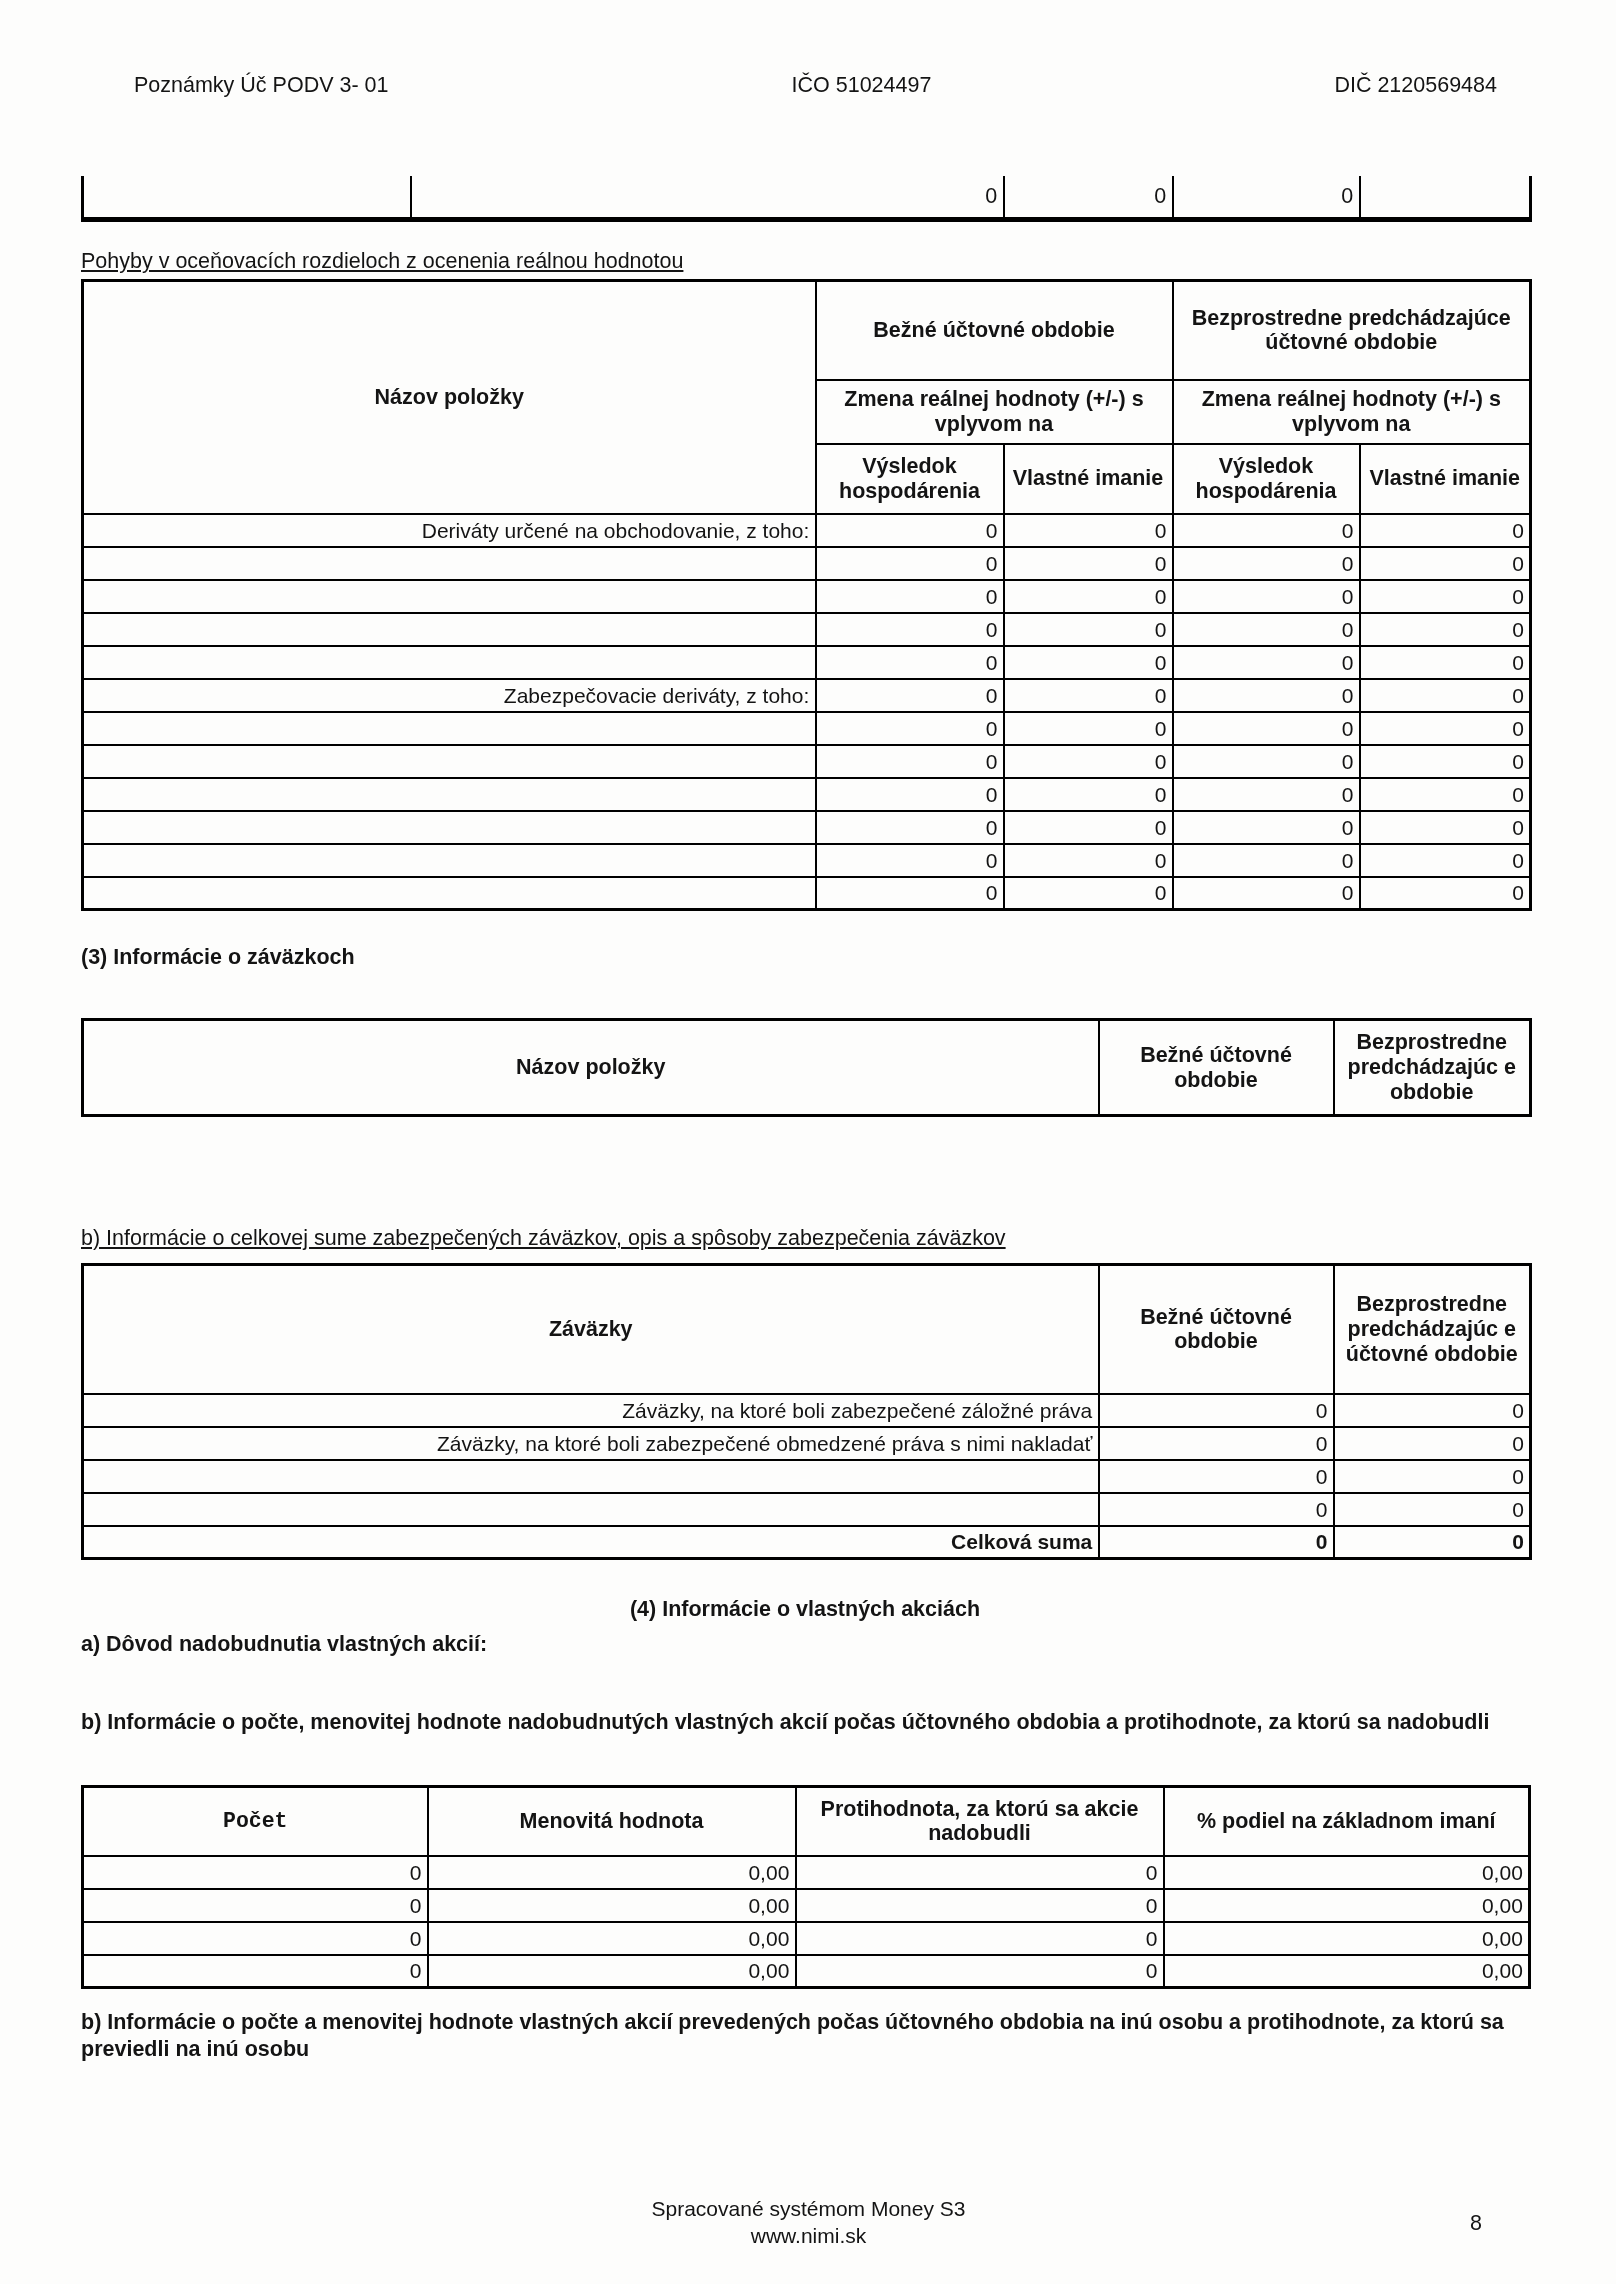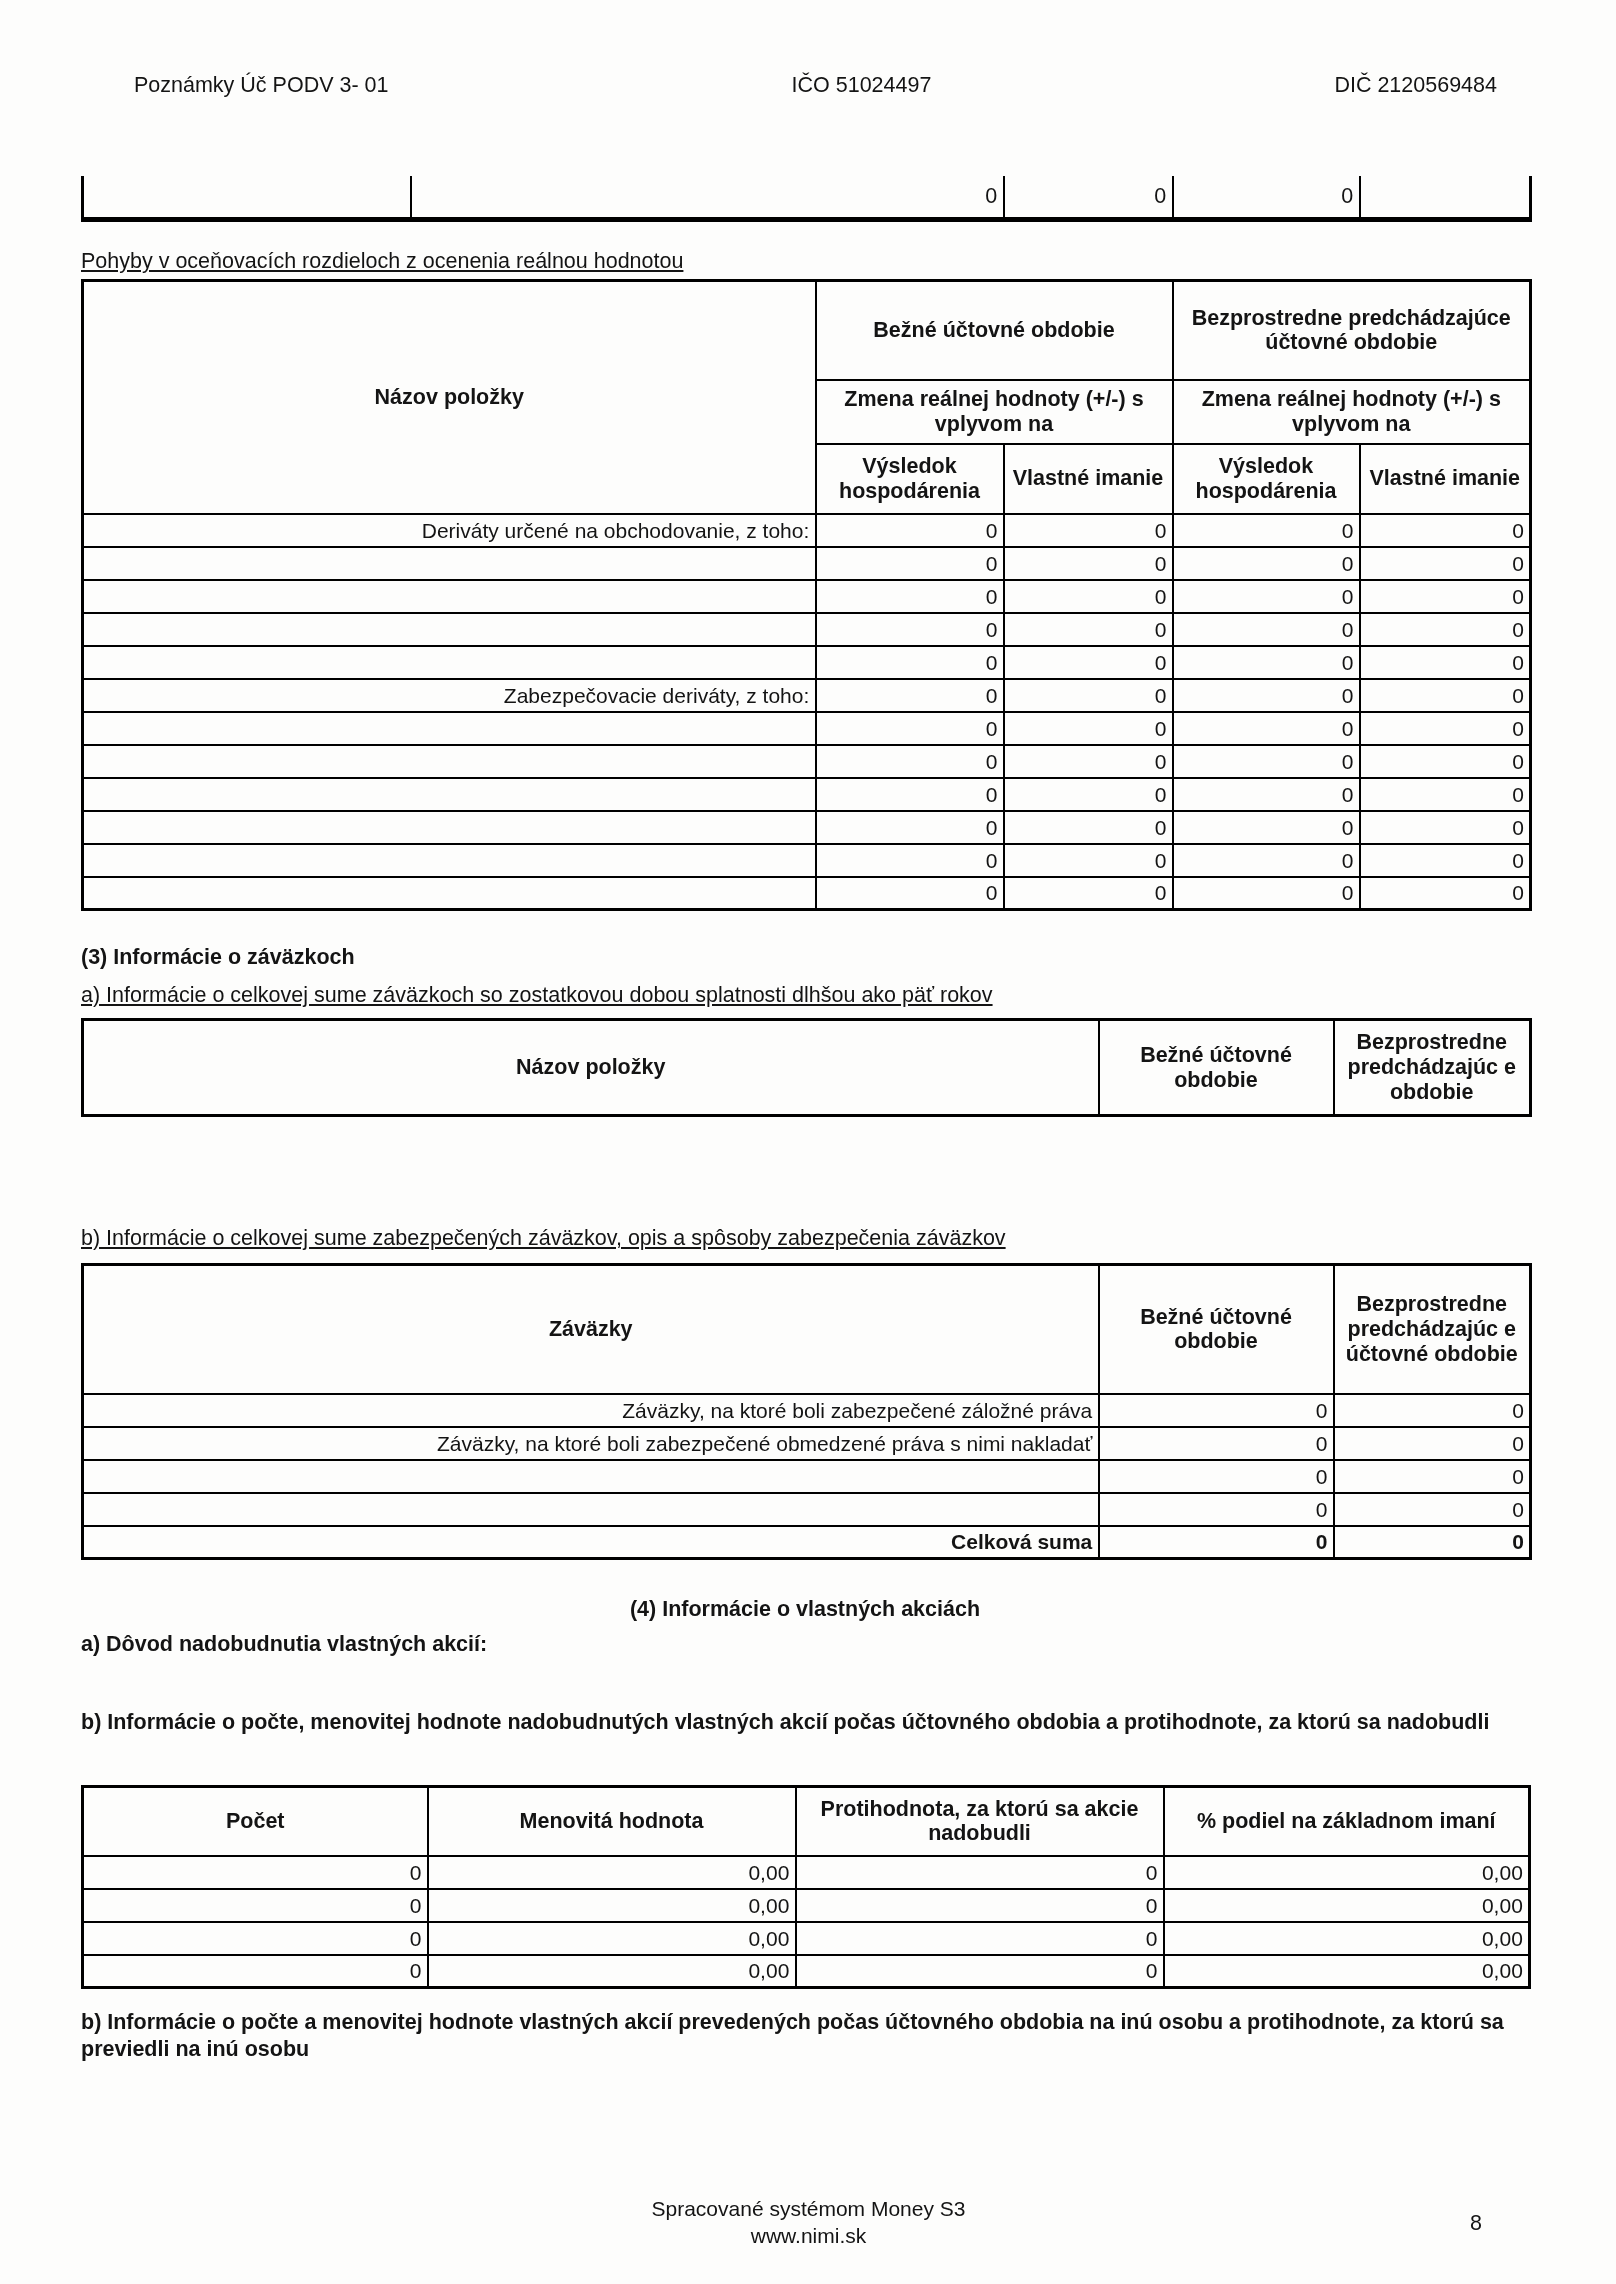--- a/index.html
+++ b/index.html
@@ -181,21 +181,20 @@
         <td class="num">0</td>
         <td class="num">0</td>
         <td class="num">0</td>
         <td class="num">0</td>
       </tr>
     </tbody>
       </table>
   </div>
 
   <div class="abs txt bold" style="top:944px;">(3) Informácie o záväzkoch</div>
-  <div class="abs txt underline" style="top:982px;">a) Informácie o celkovej sume záväzkoch so zostatkovou dobou splatnosti dlhšou ako päť rokov</div>
 
   <div class="abs" style="top:1018px;">
     <table class="doc">
       <colgroup>
         <col style="width:1016px">
           <col style="width:235px">
           <col style="width:197px">
       </colgroup>
       <tbody>
           <tr>
@@ -258,21 +257,21 @@
   <div class="abs" style="top:1785px;">
     <table class="doc">
       <colgroup>
         <col style="width:345px">
           <col style="width:368px">
           <col style="width:368px">
           <col style="width:366px">
       </colgroup>
       <tbody>
           <tr>
-        <th style="height:69px;">Počet</th>
+        <th style="height:69px;font-family:Liberation Mono, monospace;">Počet</th>
         <th>Menovitá hodnota</th>
         <th>Protihodnota, za ktorú sa akcie nadobudli</th>
         <th>% podiel na základnom imaní</th>
       </tr>
       <tr class="datarow">
         <td class="num">0</td>
         <td class="num">0,00</td>
         <td class="num">0</td>
         <td class="num">0,00</td>
       </tr>

